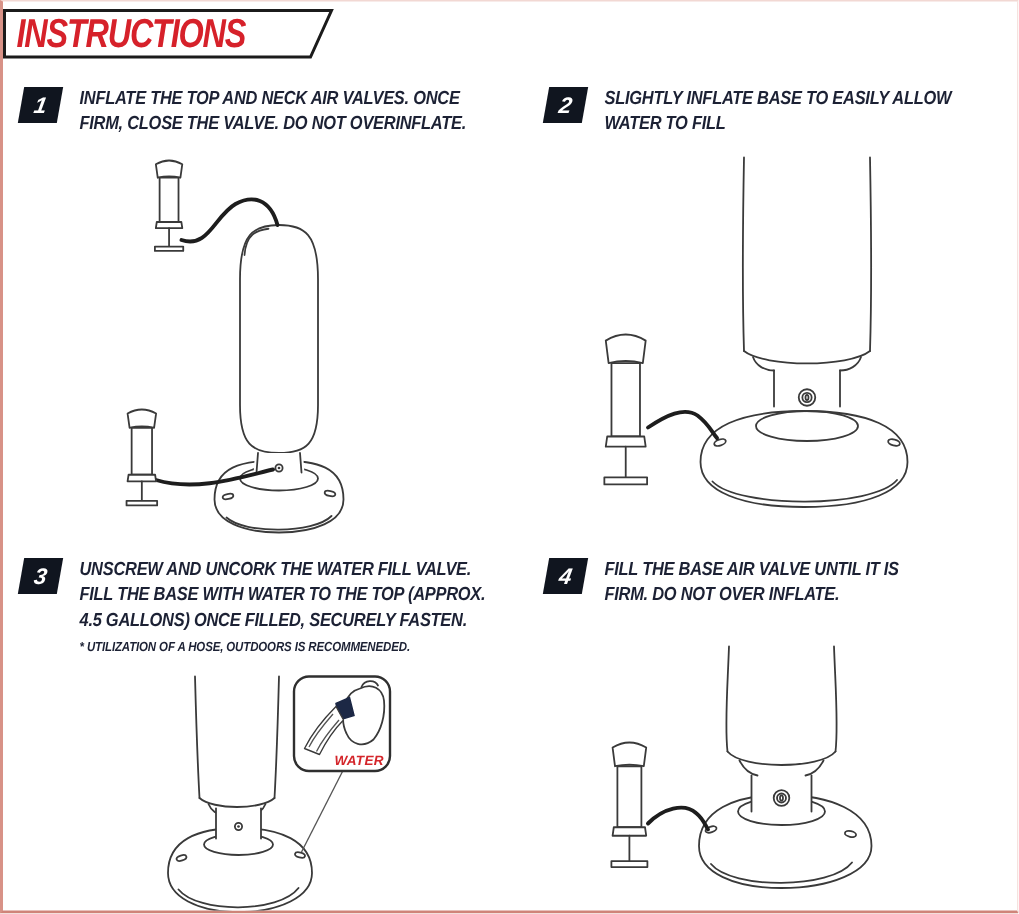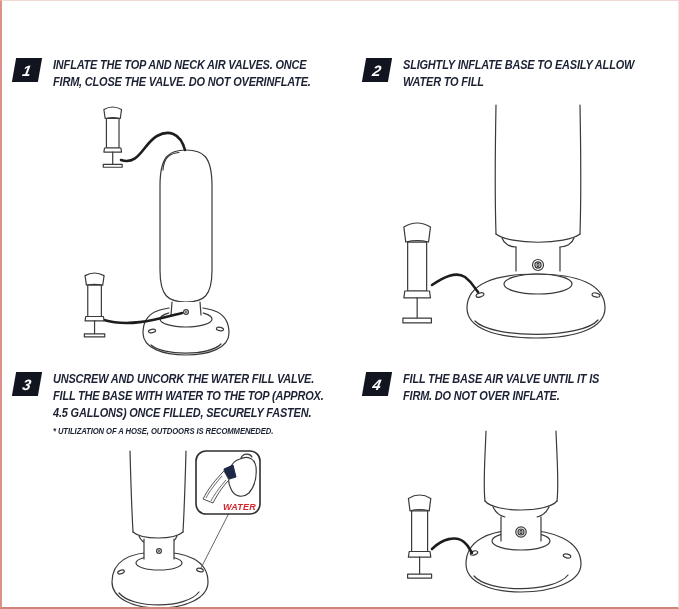--- a/index.html
+++ b/index.html
@@ -67,20 +67,26 @@
     font-family:"Liberation Sans", sans-serif;
     font-style:italic;font-weight:bold;
     font-size:9px;fill:#d4262b;letter-spacing:0.2px;
   }
 </style>
 </head>
 <body>
 
 <div class="page">
 
+  <div class="abs title-wrap">
+    <svg width="232" height="34" viewBox="0 0 232 34">
+      <polygon points="1,1 219,1 205,32 1,32" fill="#ffffff" stroke="#1b1b1b" stroke-width="2"></polygon>
+    </svg>
+    <span class="title-text">INSTRUCTIONS</span>
+  </div>
 
   <div class="step step1">
     <div class="badge">
       <span>1</span>
     </div>
     <div class="step-body">
       <div class="step-text">INFLATE THE TOP AND NECK AIR VALVES.  ONCE
 FIRM, CLOSE THE VALVE. DO NOT OVERINFLATE.</div>
     </div>
   </div>

